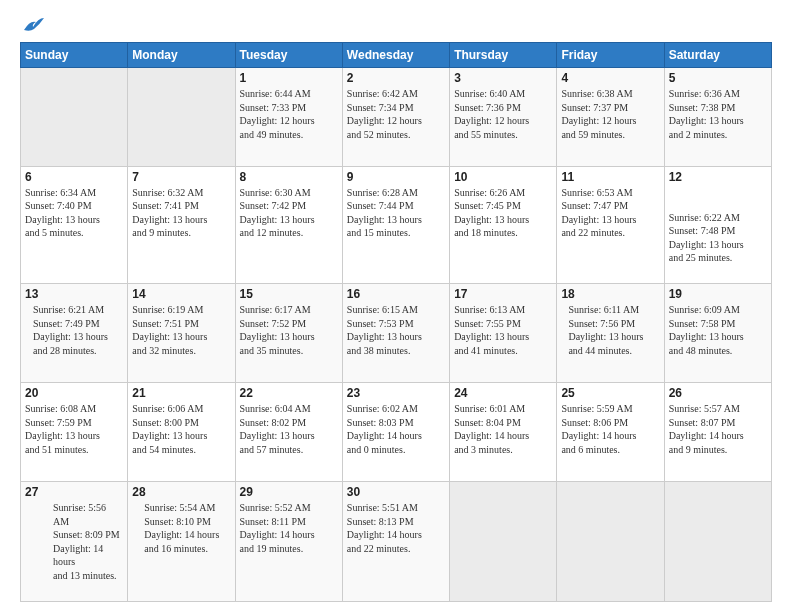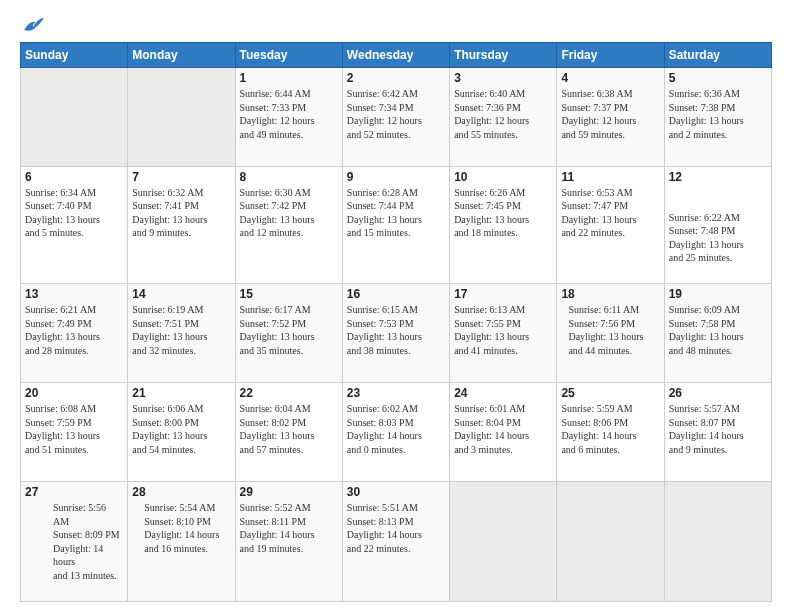--- a/index.html
+++ b/index.html
@@ -215,21 +215,21 @@
             <span class="day-num">12</span>
             <div class="day-info" style="white-space: pre-line; margin-top: 27px;">Sunrise: 6:22 AM
 Sunset: 7:48 PM
 Daylight: 13 hours
 and 25 minutes.</div>
           </td>
         </tr>
         <tr>
           <td>
             <span class="day-num">13</span>
-            <div class="day-info" style="white-space: pre-line;">Sunrise: 6:21 AM
+            <div class="day-info" style="white-space: pre-line; margin-left: 8px;">Sunrise: 6:21 AM
 Sunset: 7:49 PM
 Daylight: 13 hours
 and 28 minutes.</div>
           </td>
           <td>
             <span class="day-num">14</span>
             <div class="day-info" style="white-space: pre-line;">Sunrise: 6:19 AM
 Sunset: 7:51 PM
 Daylight: 13 hours
 and 32 minutes.</div>

